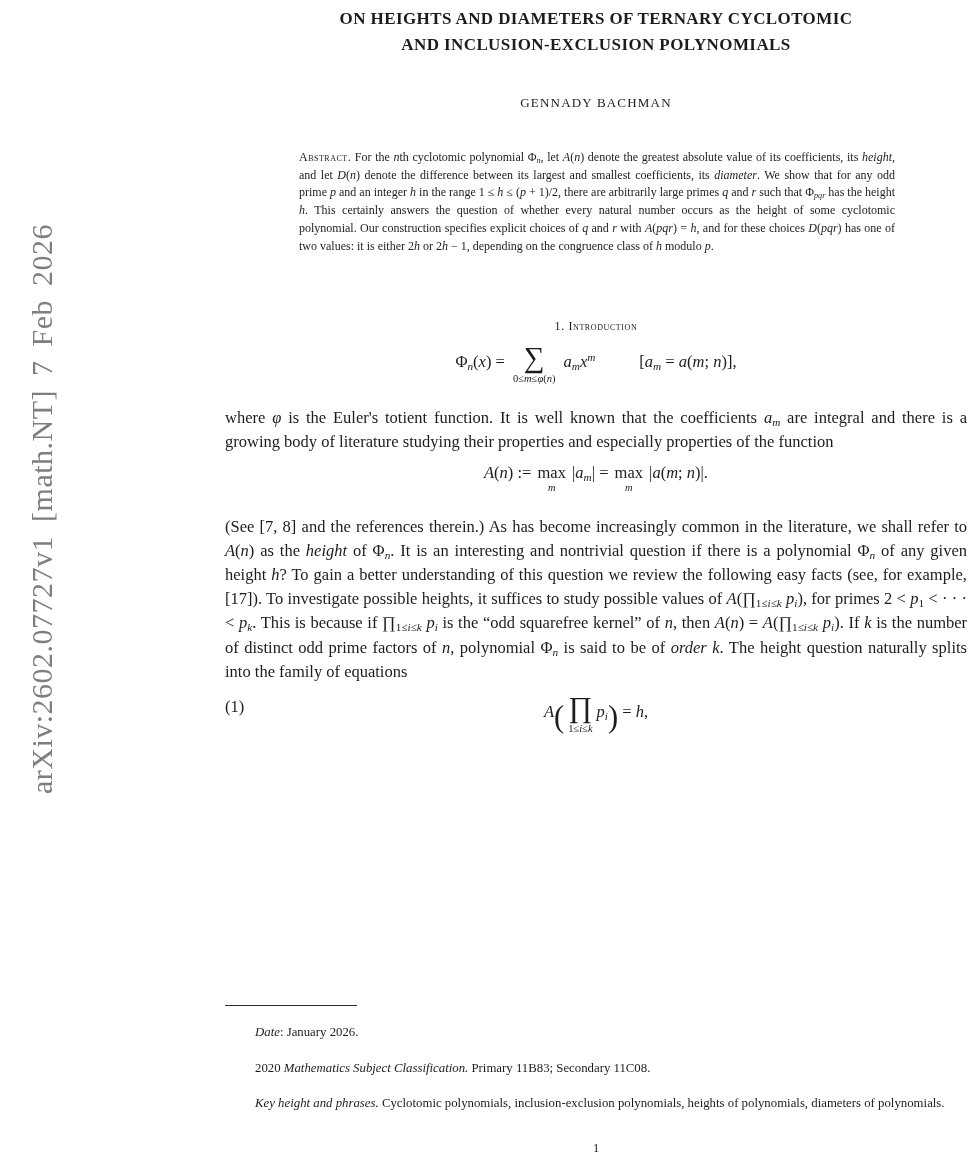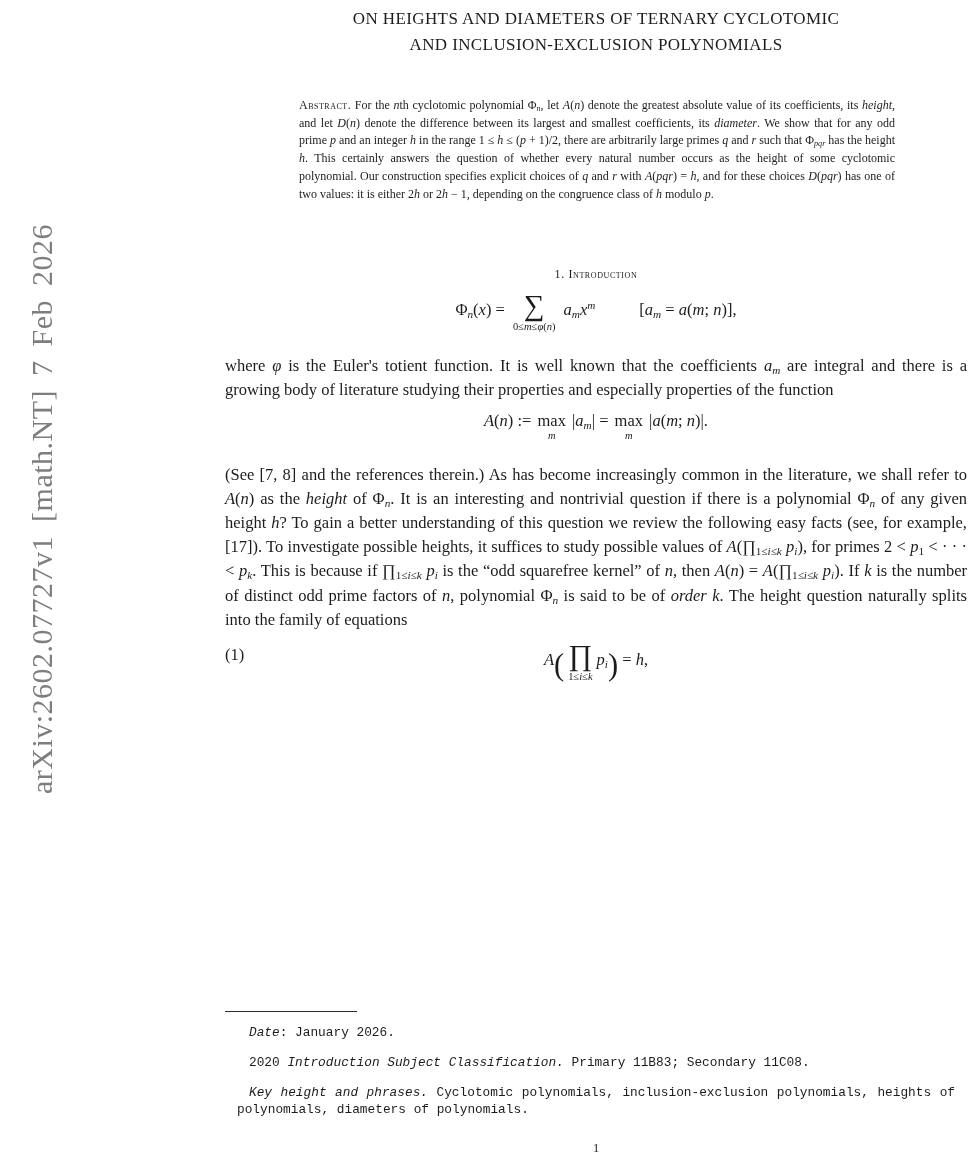--- a/index.html
+++ b/index.html
@@ -25,21 +25,21 @@
     white-space:nowrap;
   }
   .content{
     position:absolute;left:225px;top:0;
     width:742px;height:1165px;
     display:flex;flex-direction:column;
   }
   .title{
     margin:6px 0 0 0;
     text-align:center;
-    font-size:17px;font-weight:400;
+    font-size:17px;font-weight:700;
     letter-spacing:0.4px;
     line-height:1.55;
   }
   .author{
     margin-top:36px;
     text-align:center;
     font-size:13px;
     letter-spacing:1.2px;
   }
   .abstract{
@@ -97,38 +97,39 @@
     margin-top:auto;
     font-size:12.8px;
     line-height:1.38;
     text-align:justify;
   }
   .footnote-rule{
     width:132px;height:0;
     border-top:1px solid #2a2a2a;
     margin-bottom:7px;
   }
-  .footnotes p{margin:12px;text-indent:12px;font-family:Liberation Mono, monospace;}
+  .footnotes p{margin:18px;text-indent:12px;}
   .page-num{
     text-align:center;
     font-size:12.5px;
     margin:10px 0 9px 0;
   }
 </style>
 </head>
 <body>
 
 <div class="page">
 
   <div class="arxiv-stamp">arXiv:2602.07727v1 [math.NT] 7 Feb 2026</div>
 
   <div class="content">
 
     <h1 class="title"><span>ON HEIGHTS AND DIAMETERS OF TERNARY CYCLOTOMIC</span><br><span>AND INCLUSION-EXCLUSION POLYNOMIALS</span></h1>
 
+    <div class="author">GENNADY BACHMAN</div>
 
     <div class="abstract"><span class="abstract-label">Abstract.</span><span> For the <i>n</i>th cyclotomic polynomial Φ<sub class="ms"><i>n</i></sub>, let <i>A</i>(<i>n</i>) denote the greatest absolute value of its coefficients, its <i>height</i>, and let <i>D</i>(<i>n</i>) denote the difference between its largest and smallest coefficients, its <i>diameter</i>. We show that for any odd prime <i>p</i> and an integer <i>h</i> in the range 1 ≤ <i>h</i> ≤ (<i>p</i> + 1)/2, there are arbitrarily large primes <i>q</i> and <i>r</i> such that Φ<sub class="ms"><i>pqr</i></sub> has the height <i>h</i>. This certainly answers the question of whether every natural number occurs as the height of some cyclotomic polynomial. Our construction specifies explicit choices of <i>q</i> and <i>r</i> with <i>A</i>(<i>pqr</i>) = <i>h</i>, and for these choices <i>D</i>(<i>pqr</i>) has one of two values: it is either 2<i>h</i> or 2<i>h</i> − 1, depending on the congruence class of <i>h</i> modulo <i>p</i>.</span></div>
 
     <h2 class="section-heading">1. Introduction</h2>
 
 
     <div class="display-eq">Φ<sub class="ms"><i>n</i></sub>(<i>x</i>) = <span class="bigop">
           <span class="bigop-sym">∑</span>
           <span class="bigop-lim">0≤<i>m</i>≤<i>φ</i>(<i>n</i>)</span>
         </span> <i>a</i><sub class="ms"><i>m</i></sub><i>x</i><sup class="ms"><i>m</i></sup><span class="wide-gap"></span>[<i>a</i><sub class="ms"><i>m</i></sub> = <i>a</i>(<i>m</i>; <i>n</i>)],</div>
@@ -147,20 +148,20 @@
 
     <div class="display-eq"><span class="eq-label">(1)</span><span><i>A</i><span class="bigp">(</span><span class="bigop">
             <span class="bigop-sym">∏</span>
             <span class="bigop-lim">1≤<i>i</i>≤<i>k</i></span>
           </span><i>p</i><sub class="ms"><i>i</i></sub><span class="bigp">)</span> = <i>h</i>,</span></div>
 
 
     <div class="footnotes">
       <div class="footnote-rule"></div>
       <p><i>Date</i>: January 2026.</p>
-      <p>2020 <i>Introduction Subject Classification.</i> Primary 11B83; Secondary 11C08.</p>
+      <p>2020 <i>Mathematics Subject Classification.</i> Primary 11B83; Secondary 11C08.</p>
       <p><i>Key height and phrases.</i> Cyclotomic polynomials, inclusion-exclusion polynomials, heights of polynomials, diameters of polynomials.</p>
     </div>
 
     <div class="page-num">1</div>
 
   </div>
 </div>
 
 </body></html>

